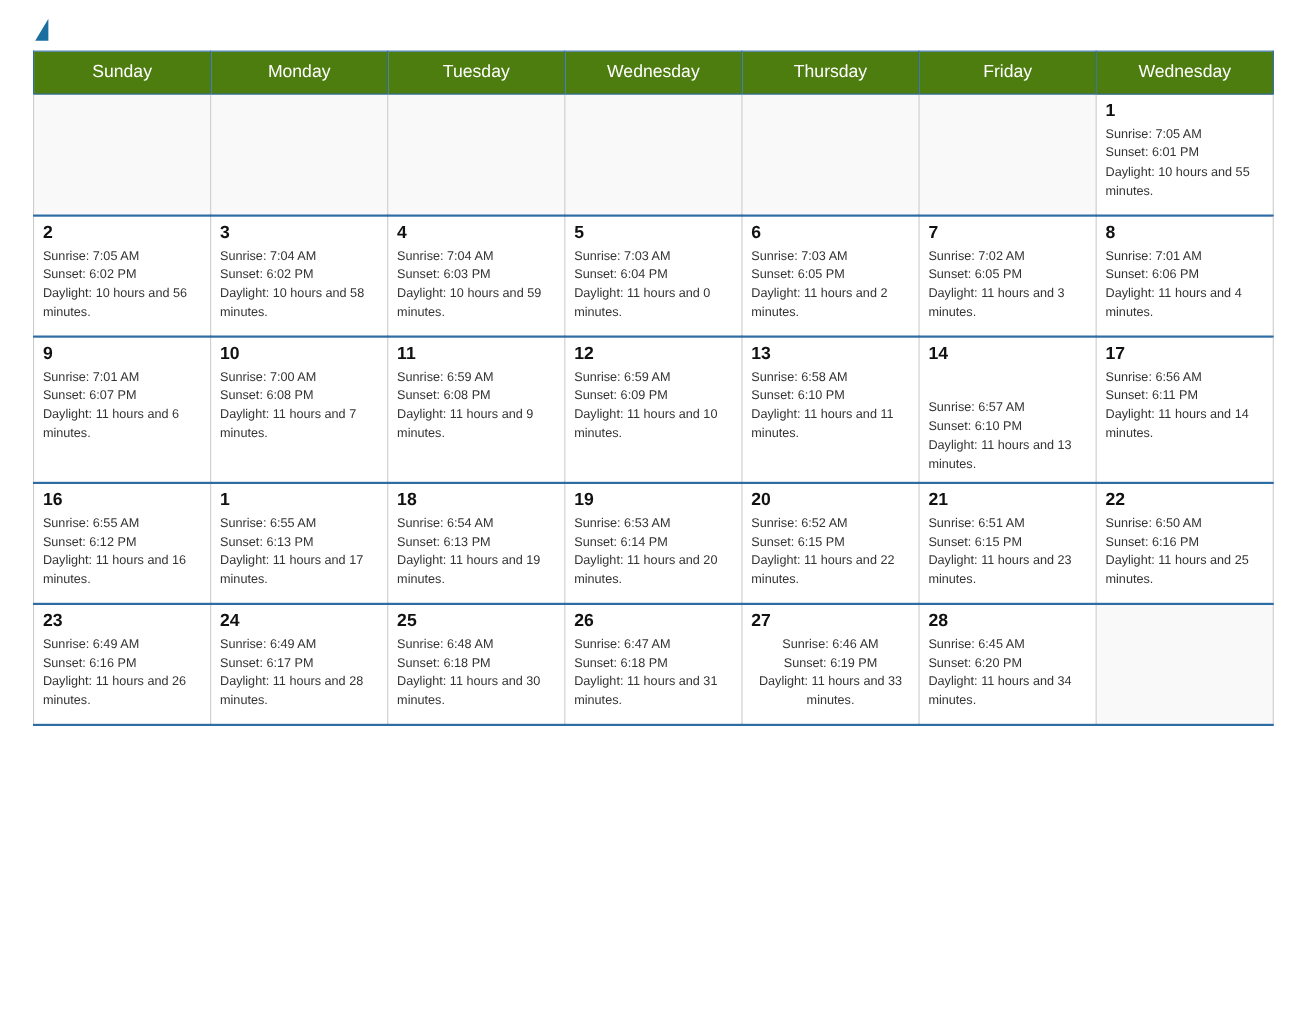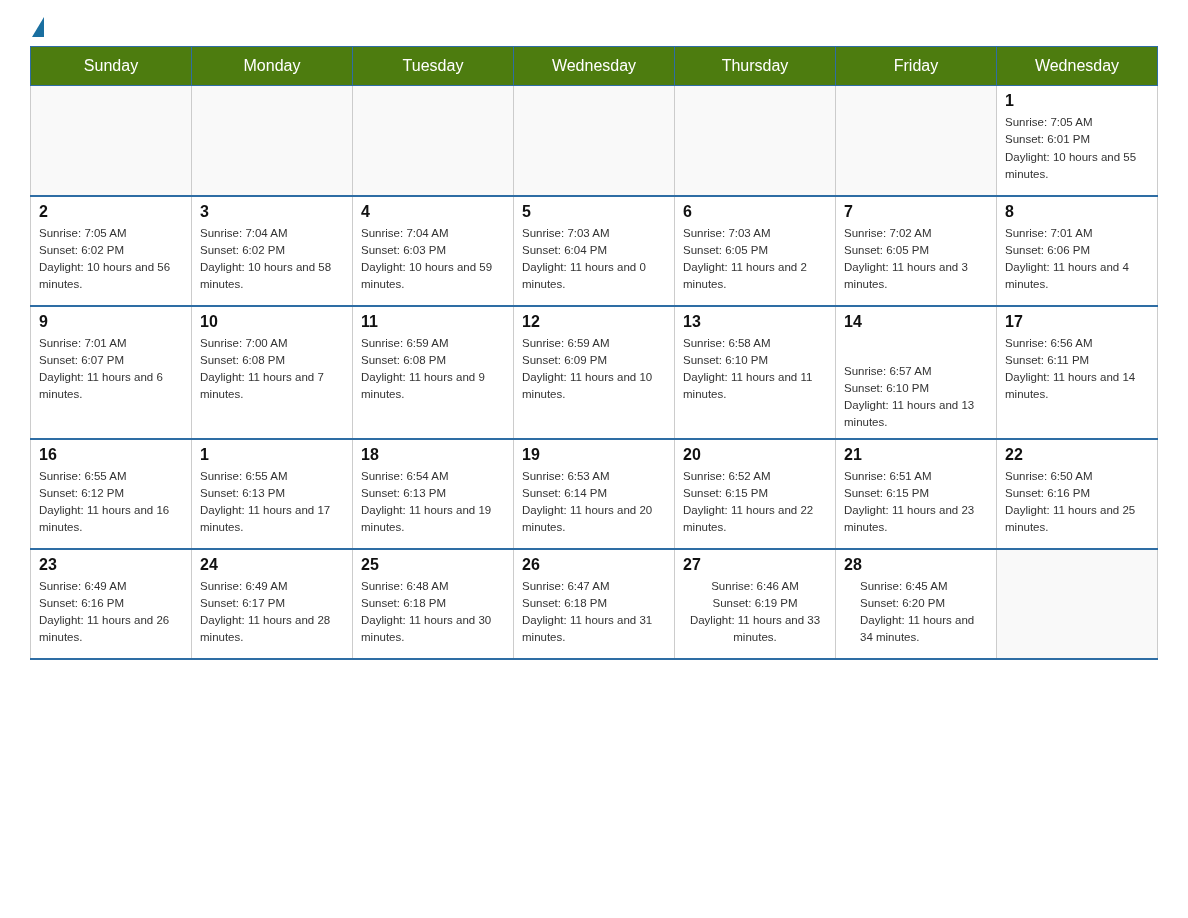--- a/index.html
+++ b/index.html
@@ -304,20 +304,20 @@
 Daylight: 11 hours and 31 minutes.</div>
         </td>
         <td>
           <div class="day-number">27</div>
           <div class="day-info" style="white-space: pre-line; text-align: center;">Sunrise: 6:46 AM
 Sunset: 6:19 PM
 Daylight: 11 hours and 33 minutes.</div>
         </td>
         <td>
           <div class="day-number">28</div>
-          <div class="day-info" style="white-space: pre-line; margin-left: 16px;">Sunrise: 6:45 AM
+          <div class="day-info" style="white-space: pre-line;">Sunrise: 6:45 AM
 Sunset: 6:20 PM
 Daylight: 11 hours and 34 minutes.</div>
         </td>
         <td class="empty-cell"></td>
       </tr>
     </tbody>
 </table>
 
 </body></html>

